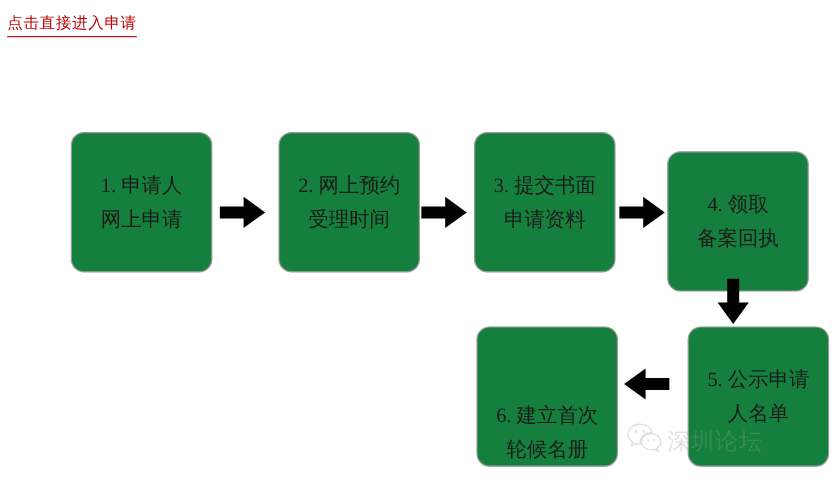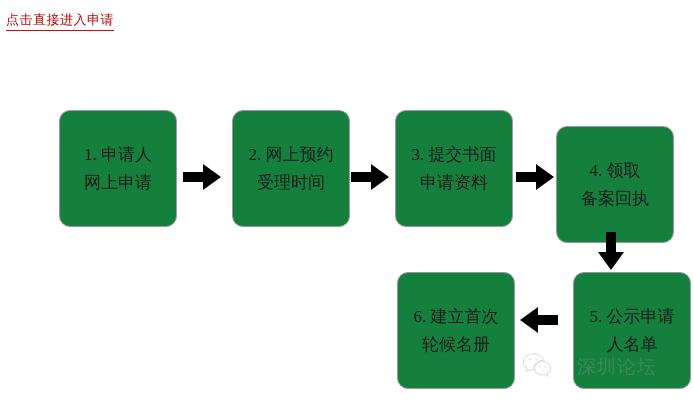--- a/index.html
+++ b/index.html
@@ -50,21 +50,21 @@
     line-height: 26px;
     white-space: nowrap;
   }
   .flow-box .ln { display: block; }
   .flow-box .ln2 { margin-top: 2px; }
 
   #box-1 { left: 59px;  top: 110px; }
   #box-2 { left: 214px; top: 110px; margin-left: 18px; }
   #box-3 { left: 395px; top: 110px; }
   #box-4 { left: 556px; top: 126px; }
-  #box-6 { left: 397px; top: 272px; }
+  #box-6 { left: 397px; top: 272px; justify-content: flex-end; }
   #box-5 { left: 557px; top: 272px; margin-left: 16px; }
 
   
   .arrow {
     position: absolute;
   }
   .arrow svg { display: block; }
 
   #arrow-1-2 { left: 183px; top: 162px; }
   #arrow-2-3 { left: 351px; top: 162px; }
@@ -72,21 +72,21 @@
   #arrow-4-5 { left: 596px; top: 232px; }
   #arrow-5-6 { left: 518px; top: 305px; }
 
   
   #watermark {
     position: absolute;
     left: 522px;
     top: 352px;
     display: flex;
     align-items: center;
-    gap: 25px;
+    gap: 4px;
     opacity: 0.30;
     pointer-events: none;
   }
   #watermark .wm-text {
     font-family: "DejaVu Sans", "Liberation Sans", sans-serif;
     font-size: 19px;
     color: #9b9b9b;
     letter-spacing: 1px;
     white-space: nowrap;
   }

